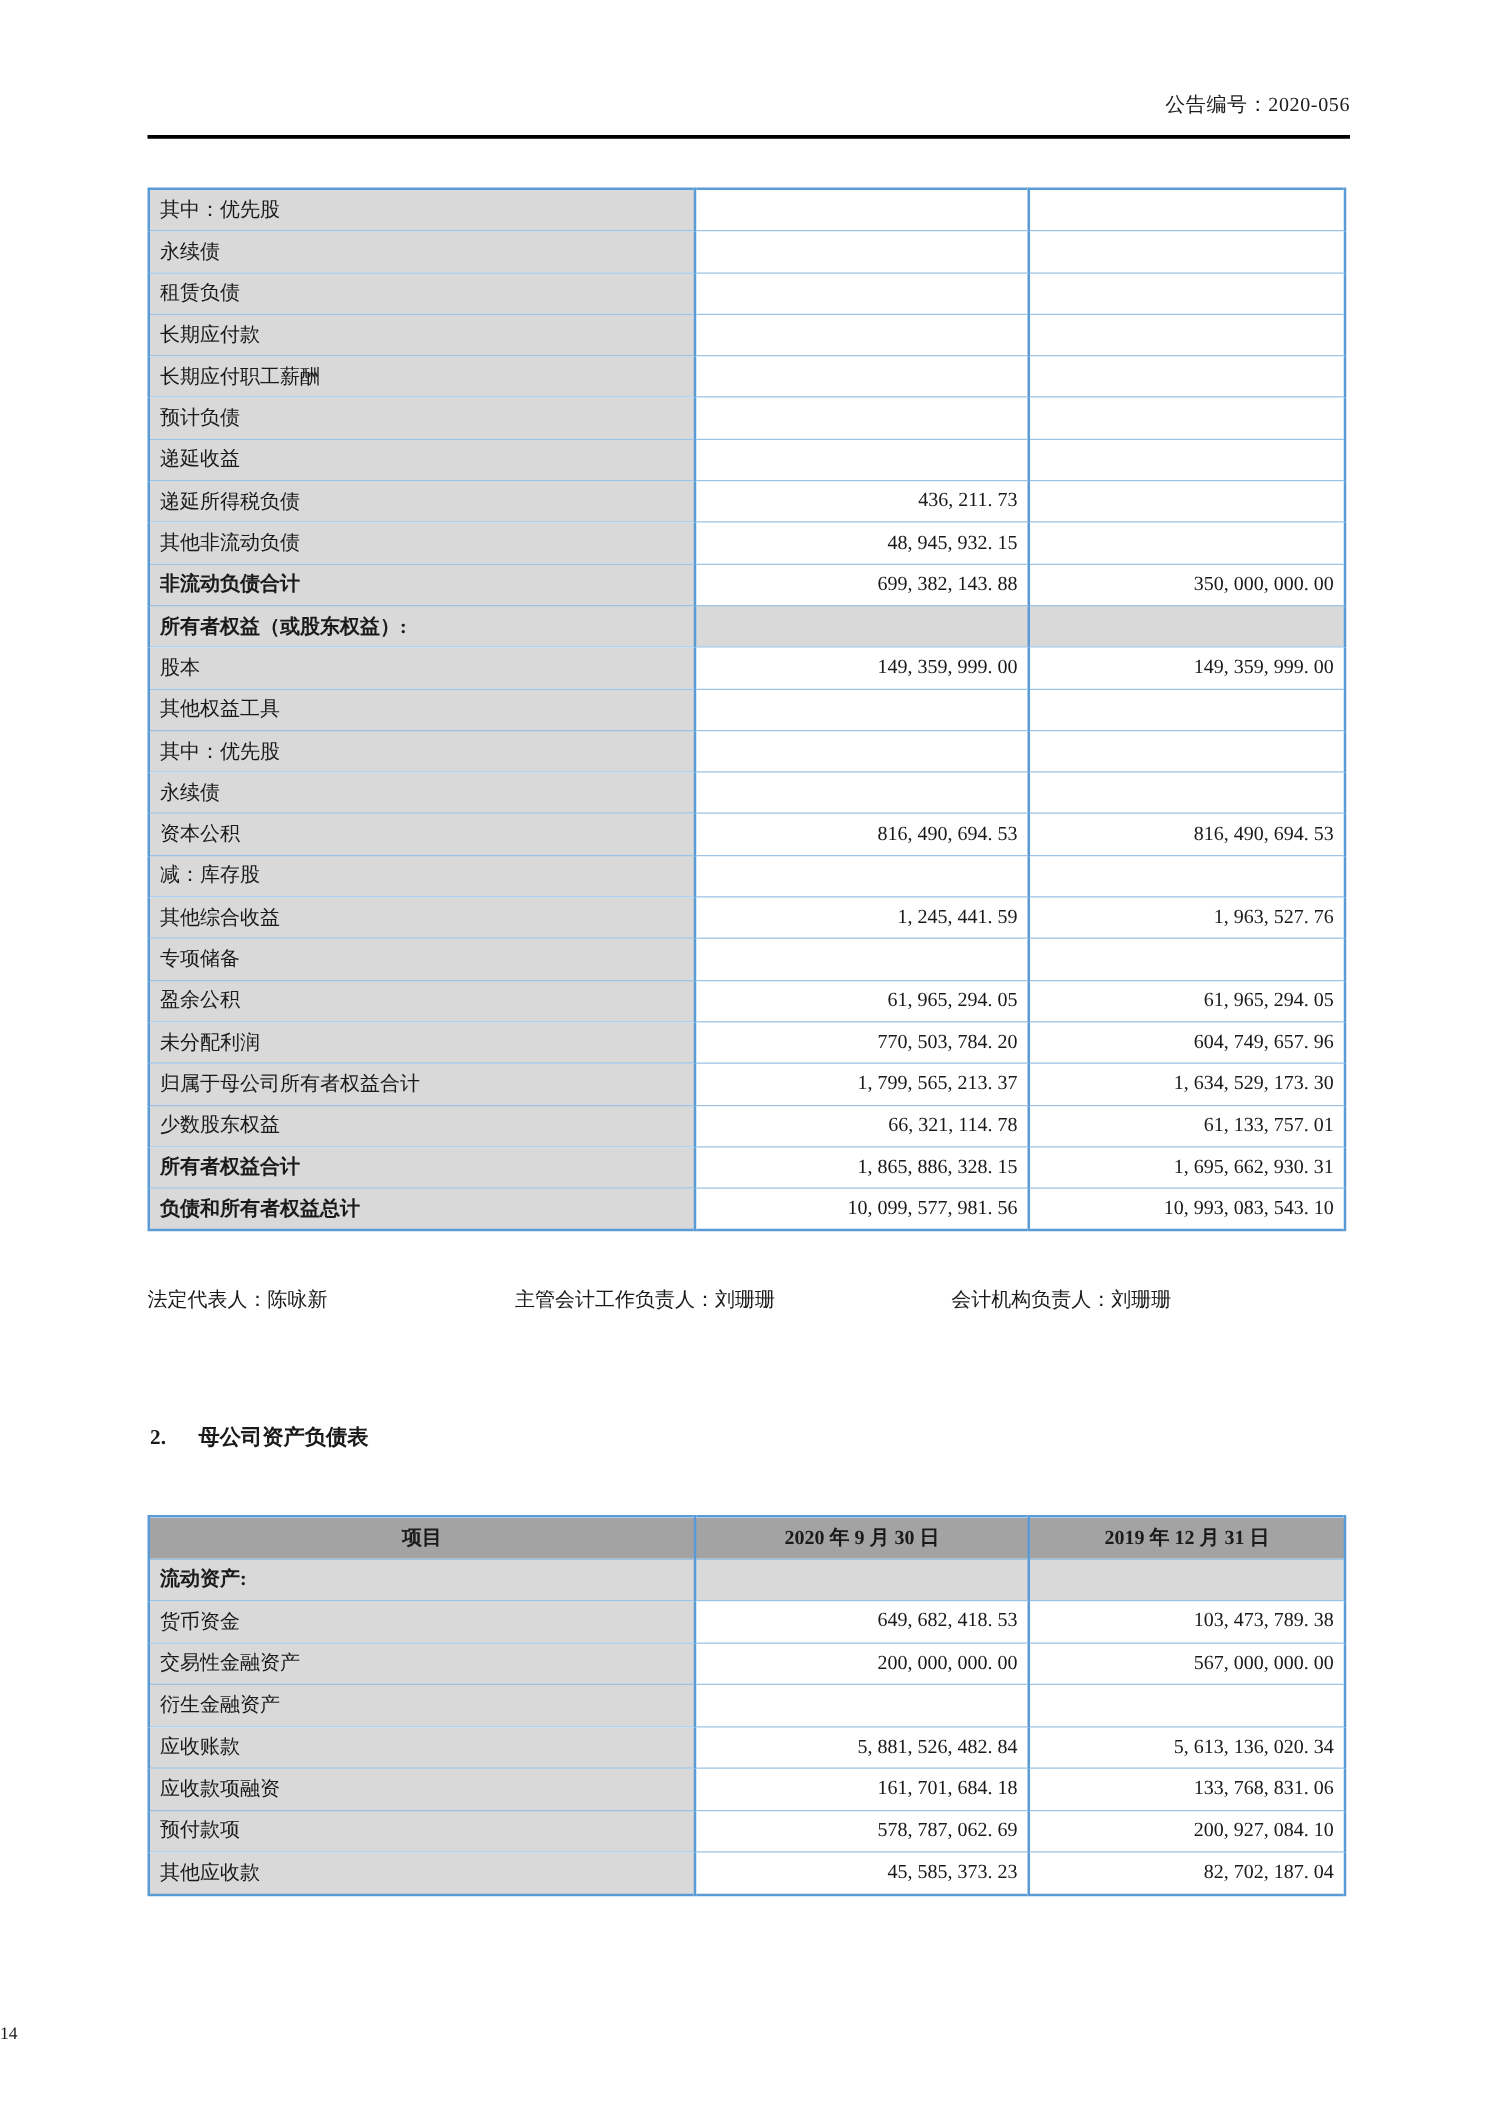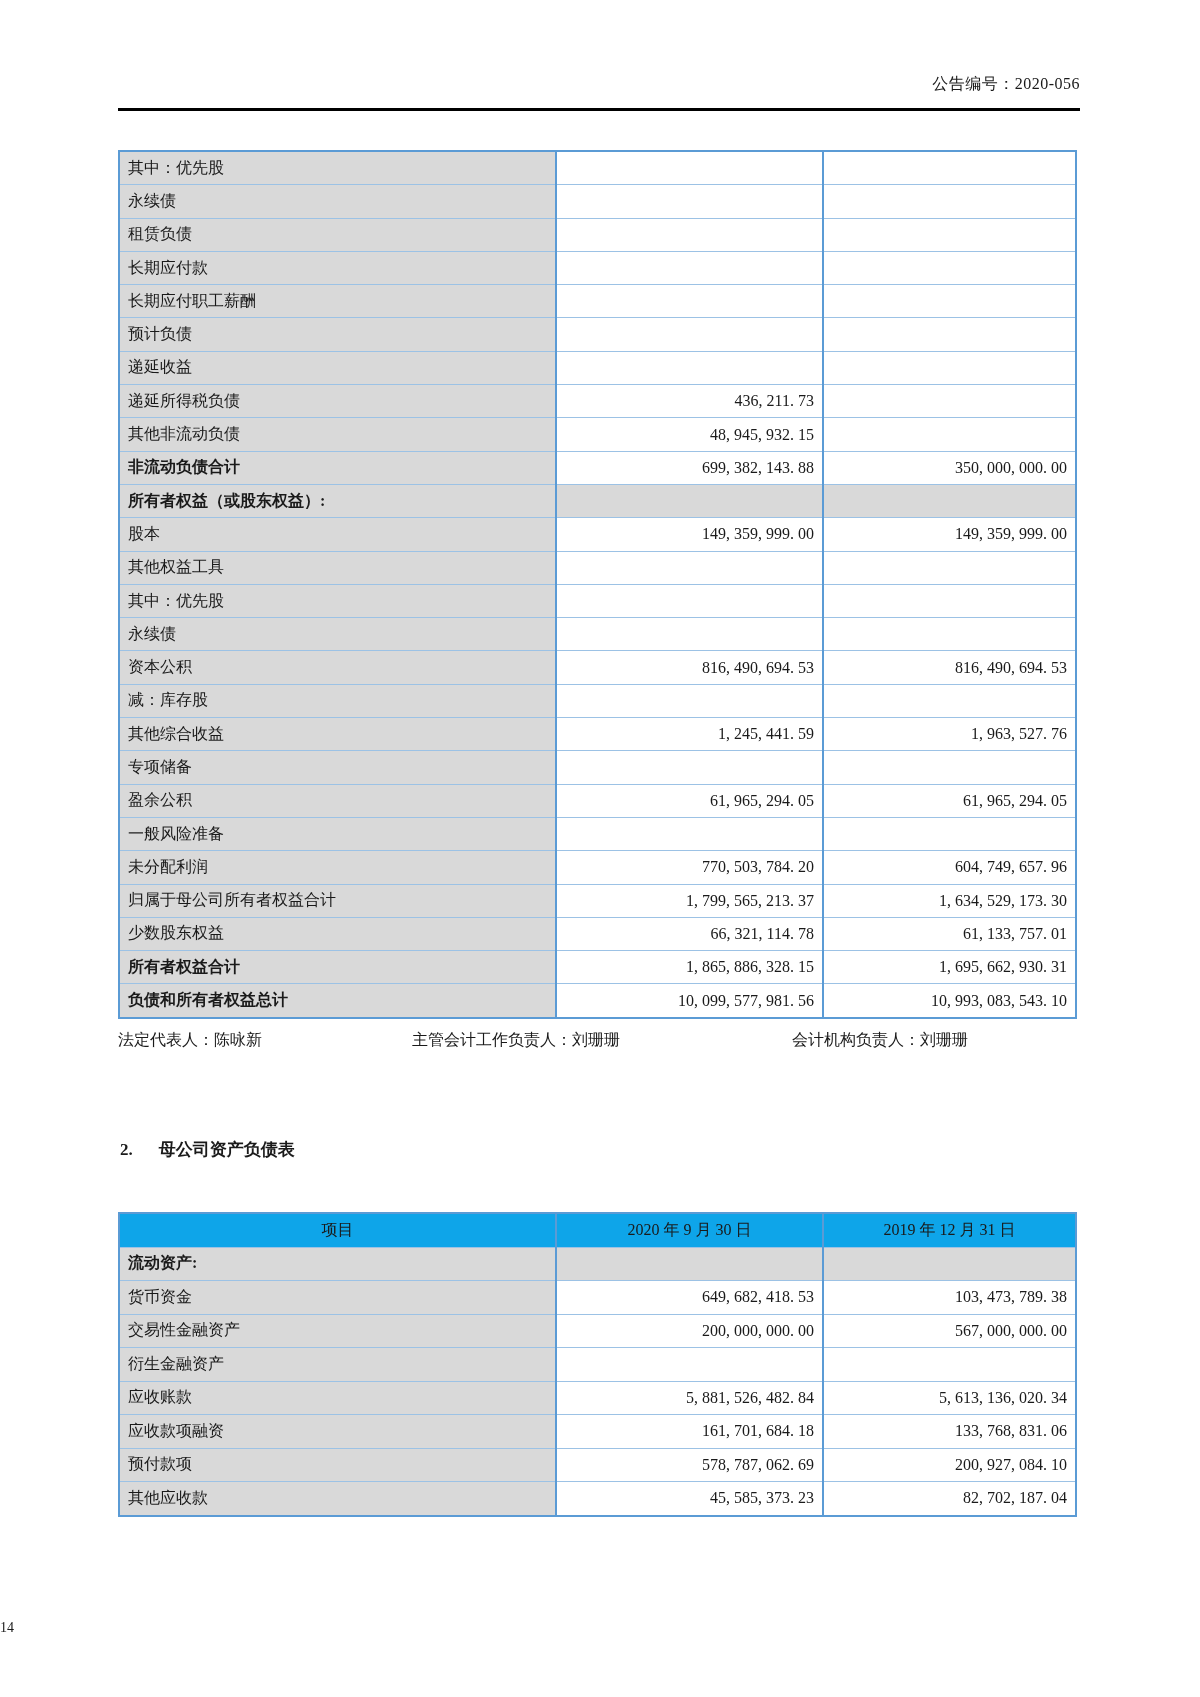--- a/index.html
+++ b/index.html
@@ -34,26 +34,26 @@
     white-space:nowrap;
   }
   .t1 td{height:32.3px;}
   .t2 td,.t2 th{height:32.5px;}
   td.c1{background:#d9d9d9;text-align:left;}
   td.v{background:#ffffff;text-align:right;}
   tr.fill td{background:#d9d9d9;}
   .center{text-align:center;}
   .bold{font-weight:bold;}
   .indent{padding-left:50px;}
-  .t2 th{background:#0ea5e9;font-weight:normal;text-align:center;}
+  .t2 th{background:#a3a3a3;font-weight:bold;text-align:center;}
   .signatures{position:absolute;left:118px;top:1030px;width:978px;height:22px;font-size:16px;}
   .sig{position:absolute;top:0;white-space:nowrap;}
   .s1{left:0;}
   .s2{left:294px;text-align:center;}
-  .s3{left:674px;}
+  .s3{left:643px;}
   .section-heading{position:absolute;left:120px;top:1138px;font-size:17px;font-weight:bold;}
   .sec-title{margin-left:26px;}
   .unit{position:absolute;right:125px;top:1182px;font-size:16px;margin-top:44px;}
   .page-number{position:absolute;left:0;top:1620px;width:100%;text-align:left;font-size:14px;}
 </style>
 </head>
 <body>
 
 <div class="page">
 
@@ -159,25 +159,20 @@
         </tr>
         <tr>
           <td class="c1">专项储备</td>
           <td class="v"></td>
           <td class="v"></td>
         </tr>
         <tr>
           <td class="c1">盈余公积</td>
           <td class="v">61, 965, 294. 05</td>
           <td class="v">61, 965, 294. 05</td>
-        </tr>
-        <tr>
-          <td class="c1">一般风险准备</td>
-          <td class="v"></td>
-          <td class="v"></td>
         </tr>
         <tr>
           <td class="c1">未分配利润</td>
           <td class="v">770, 503, 784. 20</td>
           <td class="v">604, 749, 657. 96</td>
         </tr>
         <tr>
           <td class="c1">归属于母公司所有者权益合计</td>
           <td class="v">1, 799, 565, 213. 37</td>
           <td class="v">1, 634, 529, 173. 30</td>

